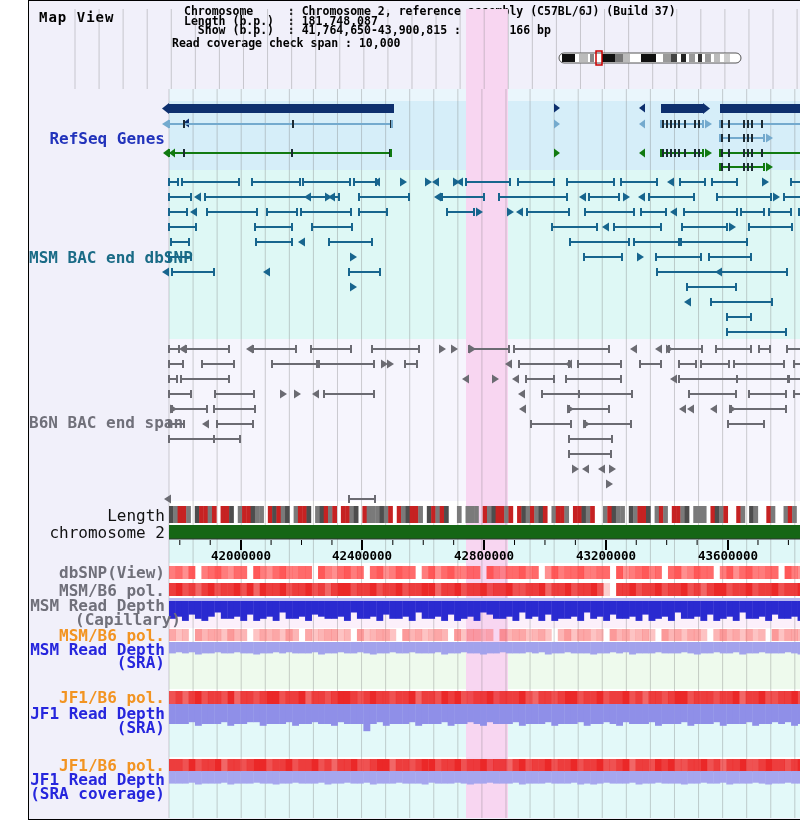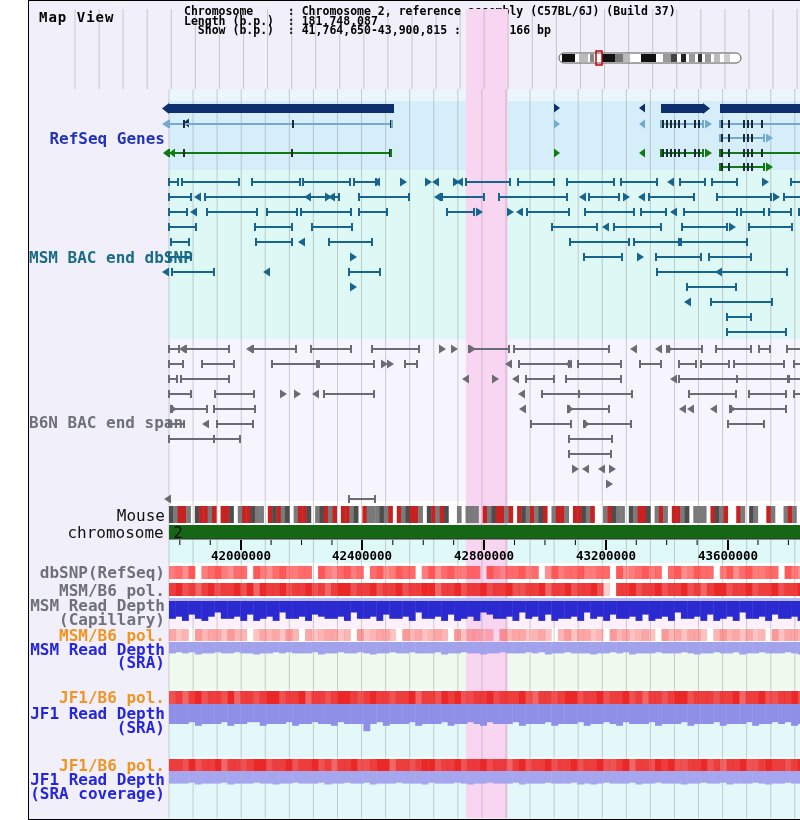--- a/index.html
+++ b/index.html
@@ -12,20 +12,21 @@
   svg{position:absolute;left:0;top:0;}
 </style>
 </head>
 <body>
 
 <div id="frame">
   <div id="app-title">Map View</div>
   <pre id="hdr">Chromosome     : Chromosome 2, reference assembly (C57BL/6J) (Build 37)
 Length (b.p.)  : 181,748,087
   Show (b.p.)  : 41,764,650-43,900,815 : 2,136,166 bp</pre>
+  <div id="rcl">Read coverage check span : 10,000</div>
   <svg id="gfx" width="798" height="818">
       <rect x="140" y="88" width="648" height="12" fill="#eaf6fc"></rect>
       <rect x="140" y="100" width="648" height="69" fill="#d6eef9"></rect>
       <rect x="140" y="169" width="648" height="169" fill="#def8f5"></rect>
       <rect x="140" y="338" width="648" height="162" fill="#f6f5fd"></rect>
       <rect x="140" y="500" width="648" height="24" fill="#ffffff"></rect>
       <rect x="140" y="538" width="648" height="24" fill="#dff8f8"></rect>
       <rect x="140" y="562" width="648" height="35" fill="#ffffff"></rect>
       <rect x="140" y="597" width="648" height="30" fill="#fcf0fb"></rect>
       <rect x="140" y="627" width="648" height="14" fill="#ffffff"></rect>
@@ -1628,26 +1629,26 @@
       <rect x="755.6" y="770" width="6.880000000000001" height="11.7" fill="#a6a6ee"></rect>
       <rect x="762.08" y="770" width="6.880000000000001" height="12.6" fill="#a6a6ee"></rect>
       <rect x="768.5600000000001" y="770" width="6.880000000000001" height="12.6" fill="#a6a6ee"></rect>
       <rect x="775.0400000000001" y="770" width="6.880000000000001" height="12.6" fill="#a6a6ee"></rect>
       <rect x="781.5200000000001" y="770" width="6.880000000000001" height="14.4" fill="#a6a6ee"></rect>
     </svg>
   <div id="labels">
       <div class="tlabel" style="color: rgb(34, 51, 187); font-weight: bold; top: 137px; left: 0px; width: 136px;">RefSeq Genes</div>
       <div class="tlabel" style="color: rgb(26, 107, 134); font-weight: bold; top: 256px; left: 0px; width: 136px;">MSM BAC end dbSNP</div>
       <div class="tlabel" style="color: rgb(112, 112, 122); font-weight: bold; top: 421px; left: 0px; width: 136px;">B6N BAC end span</div>
-      <div class="tlabel" style="color: rgb(17, 17, 17); font-weight: normal; top: 514px; left: 0px; width: 136px;">Mouse</div>
-      <div class="tlabel" style="color: rgb(17, 17, 17); font-weight: normal; top: 531px; left: 10px; width: 136px; padding-left: 8px;">chromosome 2</div>
-      <div class="tlabel" style="color: rgb(112, 112, 122); font-weight: bold; top: 571px; left: 0px; width: 136px;">dbSNP(RefSeq)</div>
+      <div class="tlabel" style="color: rgb(17, 17, 17); font-weight: normal; top: 514px; left: 0px; width: 136px;">Length</div>
+      <div class="tlabel" style="color: rgb(17, 17, 17); font-weight: normal; top: 531px; left: 0px; width: 136px;">chromosome 2</div>
+      <div class="tlabel" style="color: rgb(112, 112, 122); font-weight: bold; top: 571px; left: 0px; width: 136px;">dbSNP(View)</div>
       <div class="tlabel" style="color: rgb(112, 112, 122); font-weight: bold; top: 589px; left: 0px; width: 136px;">MSM/B6 pol.</div>
       <div class="tlabel" style="color: rgb(112, 112, 122); font-weight: bold; top: 604px; left: 0px; width: 136px;">MSM Read Depth</div>
-      <div class="tlabel" style="color: rgb(112, 112, 122); font-weight: bold; top: 618px; left: 0px; width: 136px;">(Capillary)</div>
+      <div class="tlabel" style="color: rgb(112, 112, 122); font-weight: bold; top: 618px; left: 16px; width: 136px;">(Capillary)</div>
       <div class="tlabel" style="color: rgb(242, 148, 34); font-weight: bold; top: 634px; left: 0px; width: 136px;">MSM/B6 pol.</div>
       <div class="tlabel" style="color: rgb(38, 38, 221); font-weight: bold; top: 648px; left: 0px; width: 136px;">MSM Read Depth</div>
       <div class="tlabel" style="color: rgb(38, 38, 221); font-weight: bold; top: 661px; left: 0px; width: 136px;">(SRA)</div>
       <div class="tlabel" style="color: rgb(242, 148, 34); font-weight: bold; top: 696px; left: 0px; width: 136px;">JF1/B6 pol.</div>
       <div class="tlabel" style="color: rgb(38, 38, 221); font-weight: bold; top: 712px; left: 0px; width: 136px;">JF1 Read Depth</div>
       <div class="tlabel" style="color: rgb(38, 38, 221); font-weight: bold; top: 726px; left: 0px; width: 136px;">(SRA)</div>
       <div class="tlabel" style="color: rgb(242, 148, 34); font-weight: bold; top: 764px; left: 0px; width: 136px;">JF1/B6 pol.</div>
       <div class="tlabel" style="color: rgb(38, 38, 221); font-weight: bold; top: 778px; left: 0px; width: 136px;">JF1 Read Depth</div>
       <div class="tlabel" style="color: rgb(38, 38, 221); font-weight: bold; top: 792px; left: 0px; width: 136px;">(SRA coverage)</div>
     </div>

